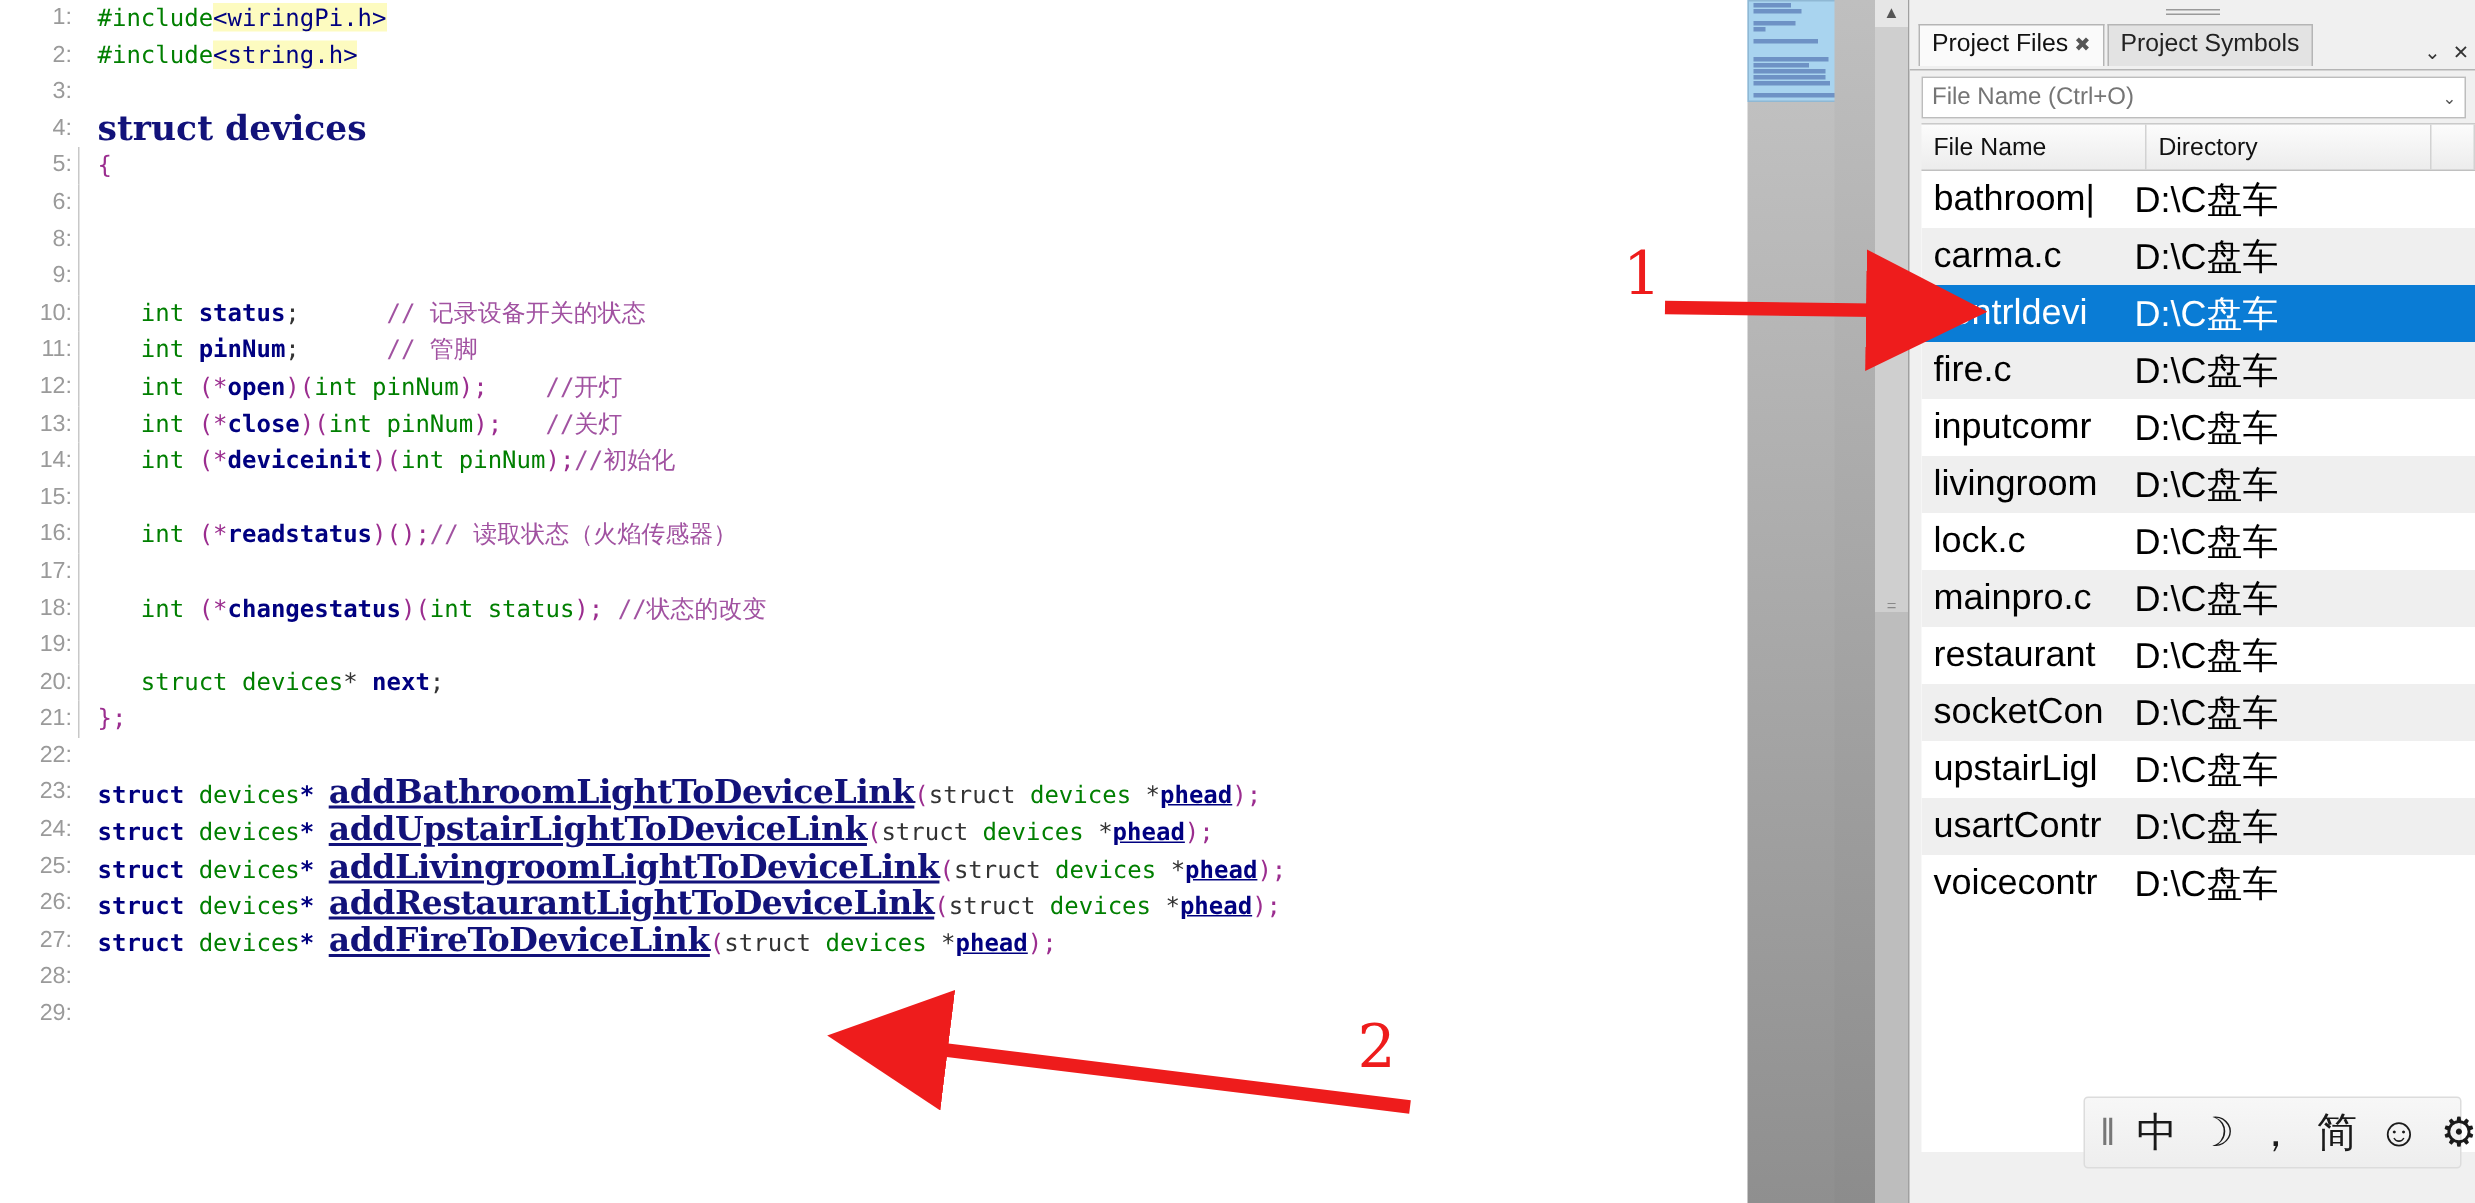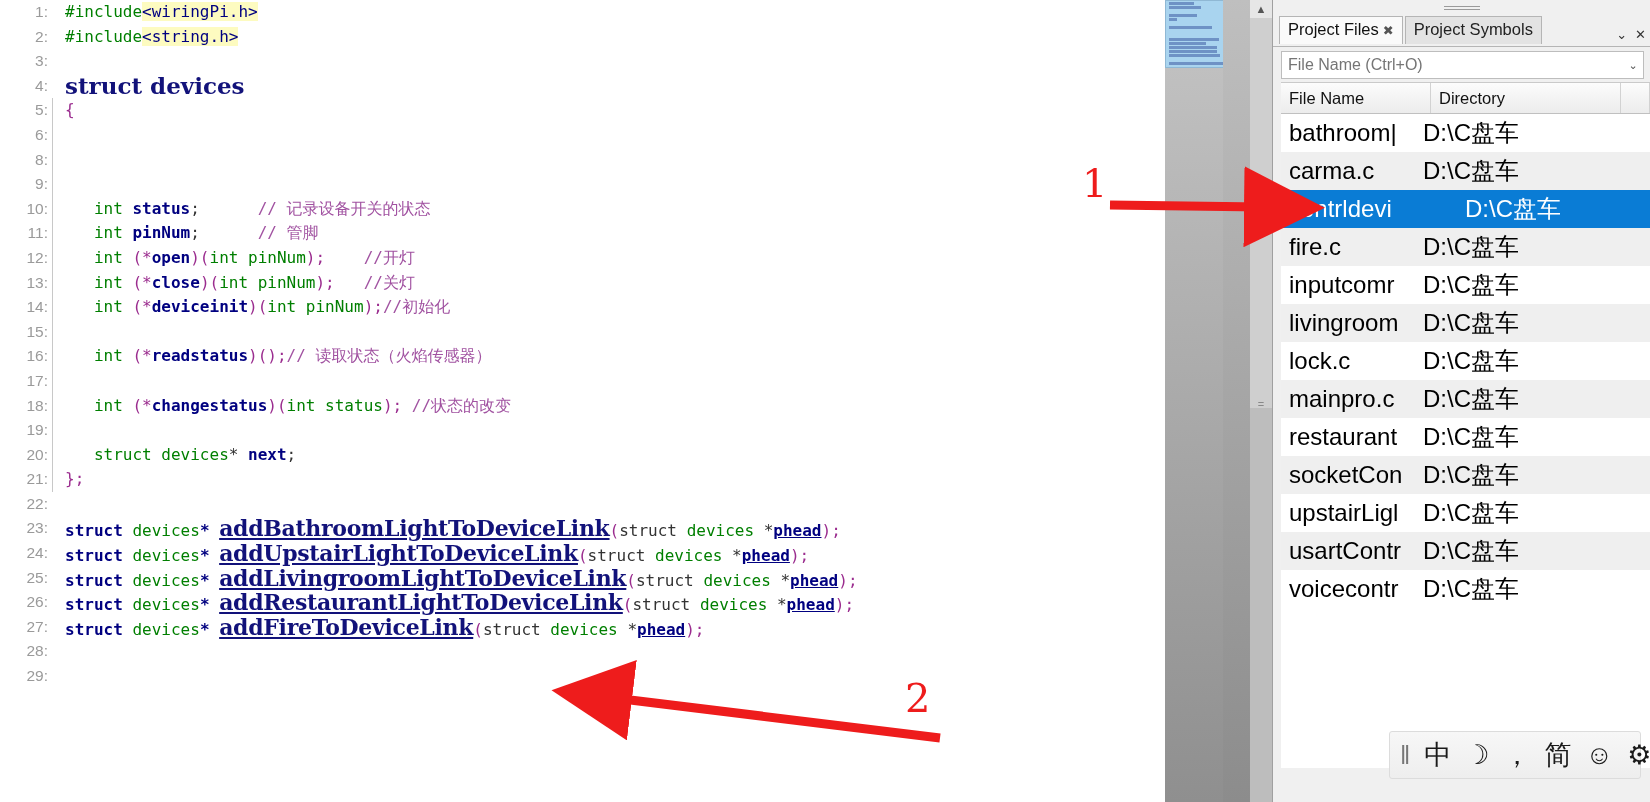--- a/index.html
+++ b/index.html
@@ -140,21 +140,21 @@
   .th.c2{width:190px;}
   .th.c3{flex:1;}
   #filelist{
     margin-left:8px;background:#ffffff;height:654px;overflow:hidden;
   }
   .frow{
     display:flex;height:38px;align-items:center;
     font-size:24px;color:#000000;white-space:nowrap;
   }
   .frow.alt{background:#efefef;}
-  .frow.sel{background:#0a7cd5;color:#ffffff;gap:42px;}
+  .frow.sel{background:#0a7cd5;color:#ffffff;}
   .frow .c-name{
     width:142px;padding-left:8px;overflow:hidden;box-sizing:border-box;
   }
   .frow .c-dir{
     width:175px;overflow:hidden;box-sizing:border-box;
   }
   
   #imebar{
     position:absolute;left:1389px;top:731px;width:252px;height:48px;
     background:linear-gradient(#f7f7f7,#eeeeee);

